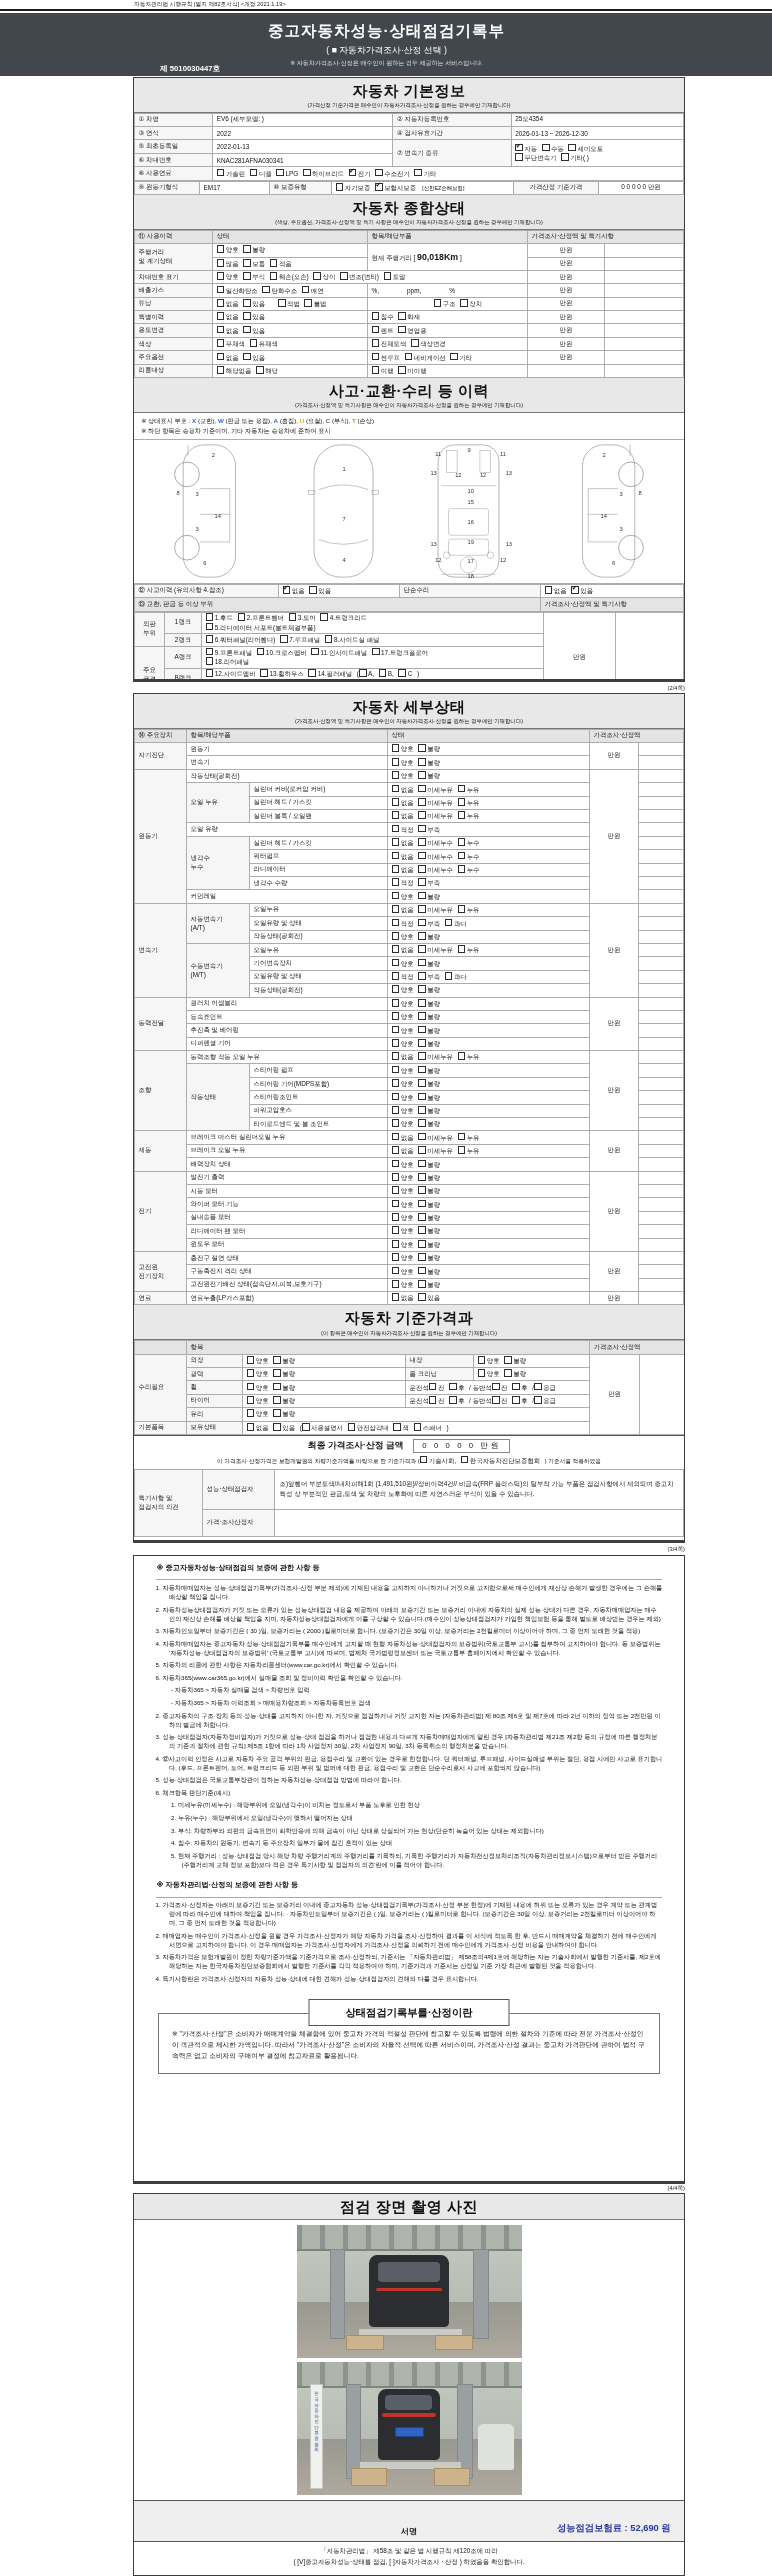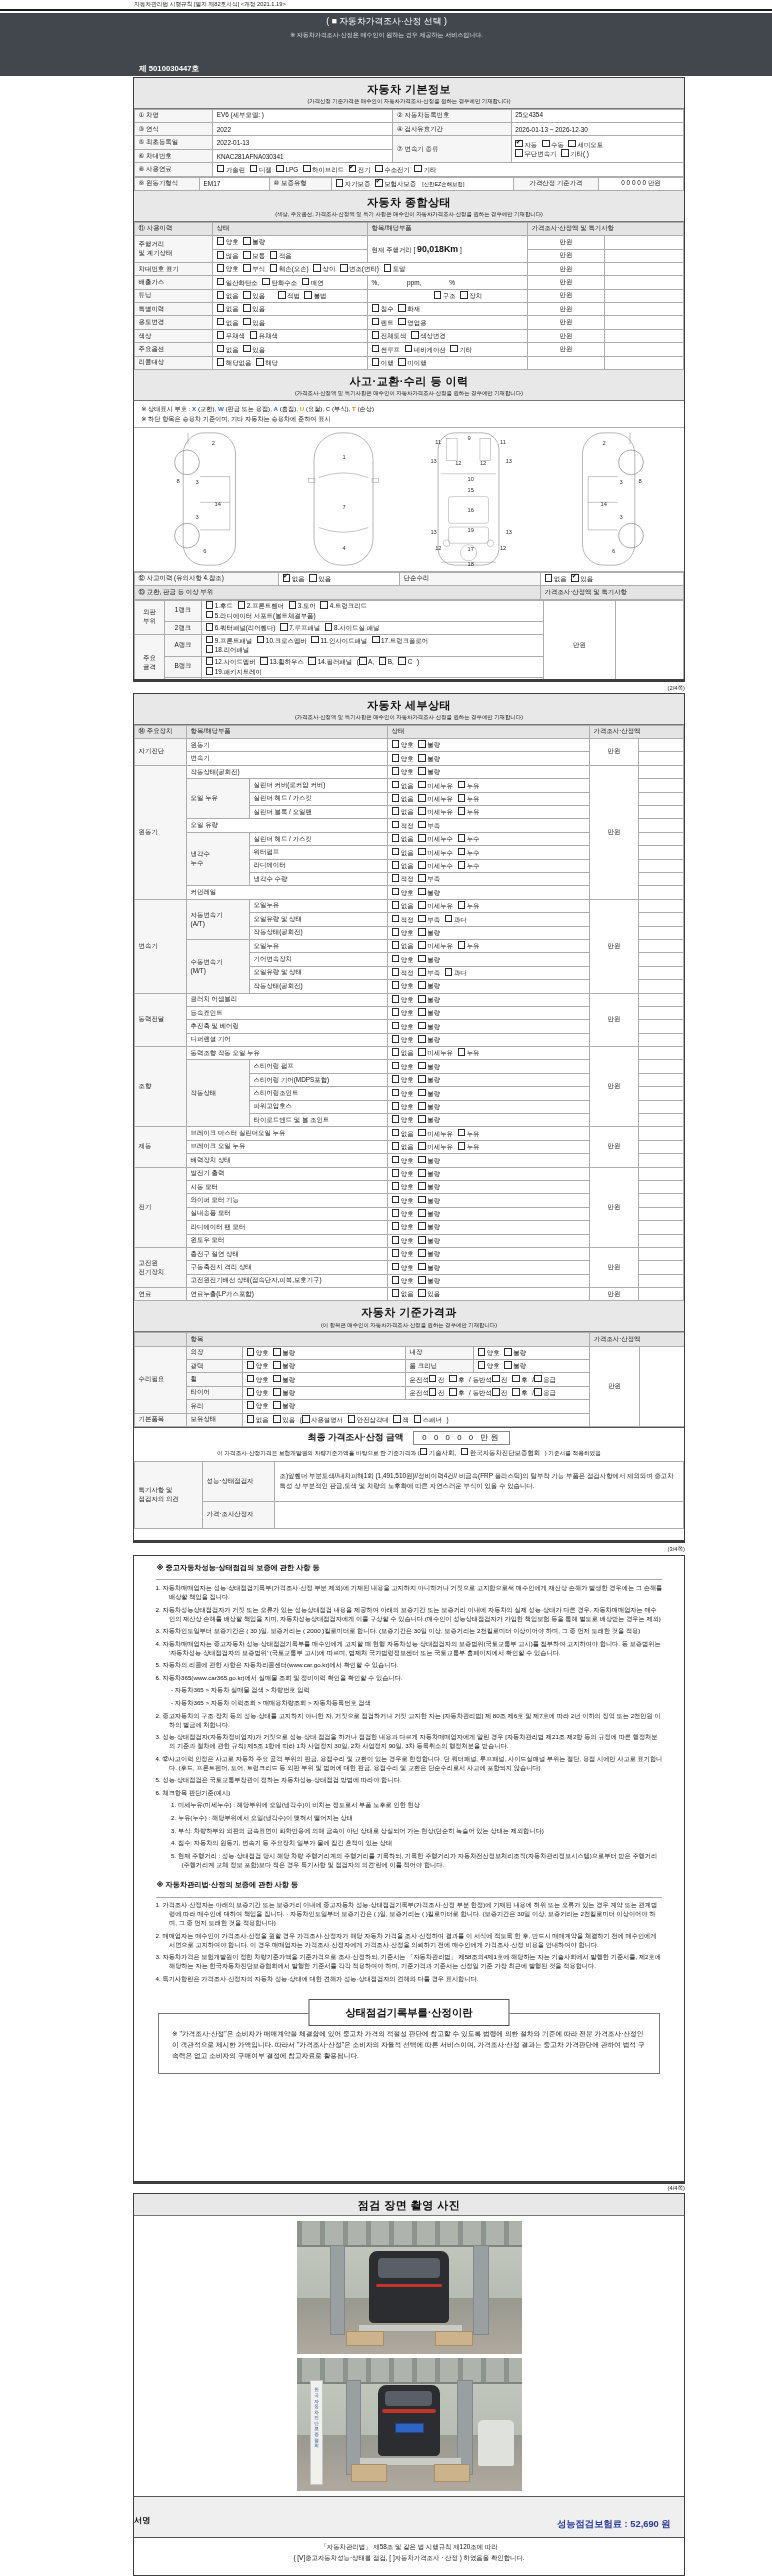--- a/index.html
+++ b/index.html
@@ -5,27 +5,27 @@
   html,body{margin:0;padding:0}
   body{width:773px;height:2576px;position:relative;background:#fff;color:#111;
        font-family:"Liberation Sans","DejaVu Sans",sans-serif;}
   
   .topnote{position:absolute;top:1px;left:134px;font-size:5.7px;color:#222}
   .toprule{position:absolute;top:8.8px;left:0;width:773px;height:2.6px;background:#1c1c1c}
   .band{position:absolute;top:13.4px;left:0;width:773px;height:63px;background:#42474d;color:#fff}
   .band .bt{ text-align:center;font-size:15.5px;font-weight:bold;letter-spacing:1px;margin-top:7.2px}
   .band .bs{ text-align:center;font-size:8.8px;margin-top:3.1px}
   .band .bn{ text-align:center;font-size:6px;color:#e3e3e3;margin-top:2.6px}
-  .band .docno{position:absolute;left:139px;bottom:2.6px;font-size:7.7px;font-weight:bold}
+  .band .docno{position:absolute;left:160px;bottom:2.6px;font-size:7.7px;font-weight:bold}
   
   .box{position:absolute;left:133px;width:552px;background:#fff;border:1.5px solid #3e3e3e;
        border-bottom:3.6px solid #3e3e3e;box-sizing:border-box;overflow:hidden}
   .pmark{position:absolute;left:133px;width:552px;text-align:right;font-size:5.7px;color:#222}
   .shead{background:#e8e8e8;border-bottom:0.5px solid #777;text-align:center;padding:3.6px 0 2.6px}
-  .shead h2{margin:0;font-size:11px;font-weight:bold;letter-spacing:0.5px}
+  .shead h2{margin:0;font-size:15px;font-weight:bold;letter-spacing:0.5px}
   .shead .ss{font-size:5.4px;margin-top:1.5px}
   table{border-collapse:collapse;width:100%;table-layout:fixed}
   td{border:0.5px solid #adadad;font-size:6.4px;padding:0.5px 3.6px;height:13.4px;box-sizing:border-box;
      vertical-align:middle;overflow:hidden}
   .lab{background:#f6f6f6}
   .hd td{background:#e4e4e4;font-size:6.4px}
   .ctr{text-align:center}
   .pr{text-align:center}
   .big{font-size:8.8px;font-weight:bold}
   .sm{font-size:5.4px}
@@ -70,30 +70,31 @@
         font-size:4.6px;color:#23509e;margin:3.1px auto 0;letter-spacing:1px}
   .car{position:absolute;background:#2b2d31;border-radius:8.2px 8.2px 4.6px 4.6px}
   .carwin{position:absolute;background:#5a5e66;border-radius:4.1px}
   .tailbar{position:absolute;background:#c23329;border-radius:2.1px}
   .plate{position:absolute;background:#2f63c4;border-radius:1px;border:0.5px solid #1e458f}
   .ramp{position:absolute;background:#c9cbc4;border:0.5px solid #9fa199}
   .wood{position:absolute;background:#cdb38c;border:0.5px solid #a98f66}
   .whitecar{position:absolute;background:#dfe1dc;border-radius:5.2px 5.2px 2.1px 2.1px}
   
   .signband{position:relative;background:#efefef;border-top:1px solid #555;border-bottom:1px solid #555;height:40px}
-  .signband .slabel{position:absolute;top:18px;left:0;width:100%;text-align:left;font-size:8.2px;font-weight:bold}
+  .signband .slabel{position:absolute;top:25px;left:0;width:100%;text-align:center;font-size:8.2px;font-weight:bold}
   .signband .fee{position:absolute;right:13.4px;bottom:6.2px;font-size:9.3px;font-weight:bold;color:#2b3a9e}
   .confirm{padding-top:4.1px;text-align:center;font-size:6.4px;line-height:1.7}
 </style>
 </head>
 <body>
 
 <div class="topnote">자동차관리법 시행규칙 [별지 제82호서식] &lt;개정 2021.1.19&gt;</div>
 <div class="toprule"></div>
 <div class="band">
+  <div class="bt">중고자동차성능·상태점검기록부</div>
   <div class="bs">( ■ 자동차가격조사·산정 선택 )</div>
   <div class="bn">※ 자동차가격조사·산정은 매수인이 원하는 경우 제공하는 서비스입니다.</div>
   <div class="docno">제 5010030447호</div>
 </div>
 
 <div class="box" style="top:77px;height:605px">
   <div class="shead">
     <h2>자동차 기본정보</h2>
     <div class="ss">(가격산정 기준가격은 매수인이 자동차가격조사·산정을 원하는 경우에만 기재합니다)</div>
   </div>

